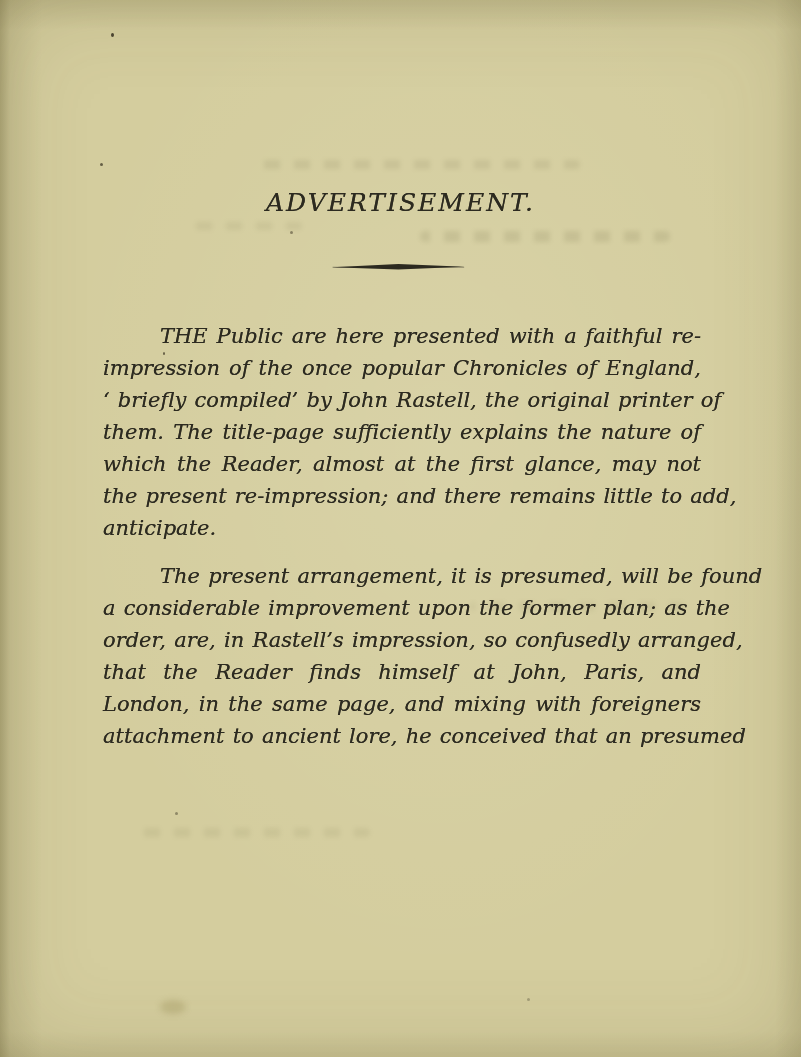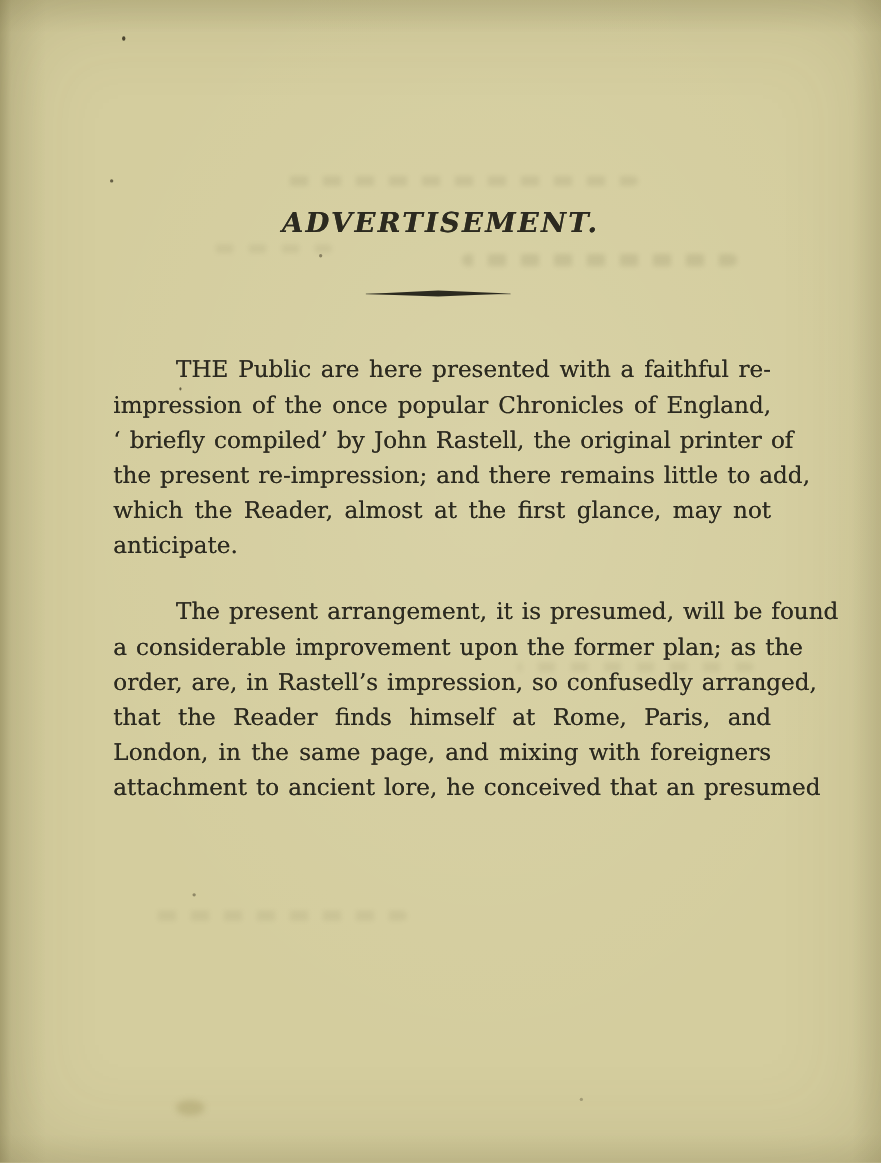--- a/index.html
+++ b/index.html
@@ -23,52 +23,53 @@
     box-shadow: inset 0 0 90px rgba(96,85,40,0.20);
   }
   .title {
     position: absolute;
     top: 188px;
     left: 0;
     width: 100%;
     margin: 0;
     text-align: center;
     font-style: italic;
-    font-weight: 700;
+    font-weight: 400;
     font-size: 25px;
     letter-spacing: 2px;
     color: #2c2a20;
     text-shadow: 0 0 0.6px rgba(44,42,32,0.85);
   }
   .rule {
     position: absolute;
     top: 263px;
     left: 50%;
     transform: translateX(-52%);
   }
   .textblock {
     position: absolute;
     top: 320px;
     left: 103px;
     width: 598px;
     color: #2c2a20;
+    font-style: italic;
     font-size: 21px;
     text-shadow: 0 0 0.6px rgba(44,42,32,0.8);
   }
   .line {
     line-height: 32px;
     height: 32px;
     text-align: justify;
     text-align-last: justify;
     word-spacing: 1.5px;
     white-space: nowrap;
   }
   .line.indent { padding-left: 57px; }
   .line.last { text-align-last: left; }
-  .para.p2 { margin-top: 28px; }
+  .para.p2 { margin-top: 16px; }
   .ghost {
     position: absolute;
     height: 11px;
     border-radius: 5px;
     background: repeating-linear-gradient(90deg,
       rgba(99,94,57,0.30) 0 16px, rgba(99,94,57,0.0) 16px 30px);
     filter: blur(2.4px);
     opacity: 0.45;
     transform: scaleX(-1);
   }
@@ -121,27 +122,28 @@
   <svg class="rule" width="132" height="8" viewBox="0 0 132 8" aria-hidden="true">
     <polygon points="0,4.2 66,1.1 132,3.8 66,6.6" fill="#2c2a20"></polygon>
     <rect x="0" y="3.8" width="132" height="0.8" fill="rgba(44,42,32,0.55)"></rect>
   </svg>
 
   <div class="textblock">
     <div class="para p1">
       <div class="line indent">THE Public are here presented with a faithful re-</div>
       <div class="line">impression of the once popular Chronicles of England,</div>
       <div class="line">‘ briefly compiled’ by John Rastell, the original printer of</div>
+      <div class="line">them.  The title-page sufficiently explains the nature of</div>
+      <div class="line">which the Reader, almost at the first glance, may not</div>
       <div class="line">the present re-impression; and there remains little to add,</div>
-      <div class="line">which the Reader, almost at the first glance, may not</div>
       <div class="line last">anticipate.</div>
     </div>
     <div class="para p2">
       <div class="line indent">The present arrangement, it is presumed, will be found</div>
       <div class="line">a considerable improvement upon the former plan; as the</div>
       <div class="line">order, are, in Rastell’s impression, so confusedly arranged,</div>
-      <div class="line">that the Reader finds himself at Rome, Paris, and</div>
+      <div class="line">that the Reader finds himself at John, Paris, and</div>
       <div class="line">London, in the same page, and mixing with foreigners</div>
       <div class="line">attachment to ancient lore, he conceived that an presumed</div>
     </div>
   </div>
 
 </div>
 
 </body></html>

